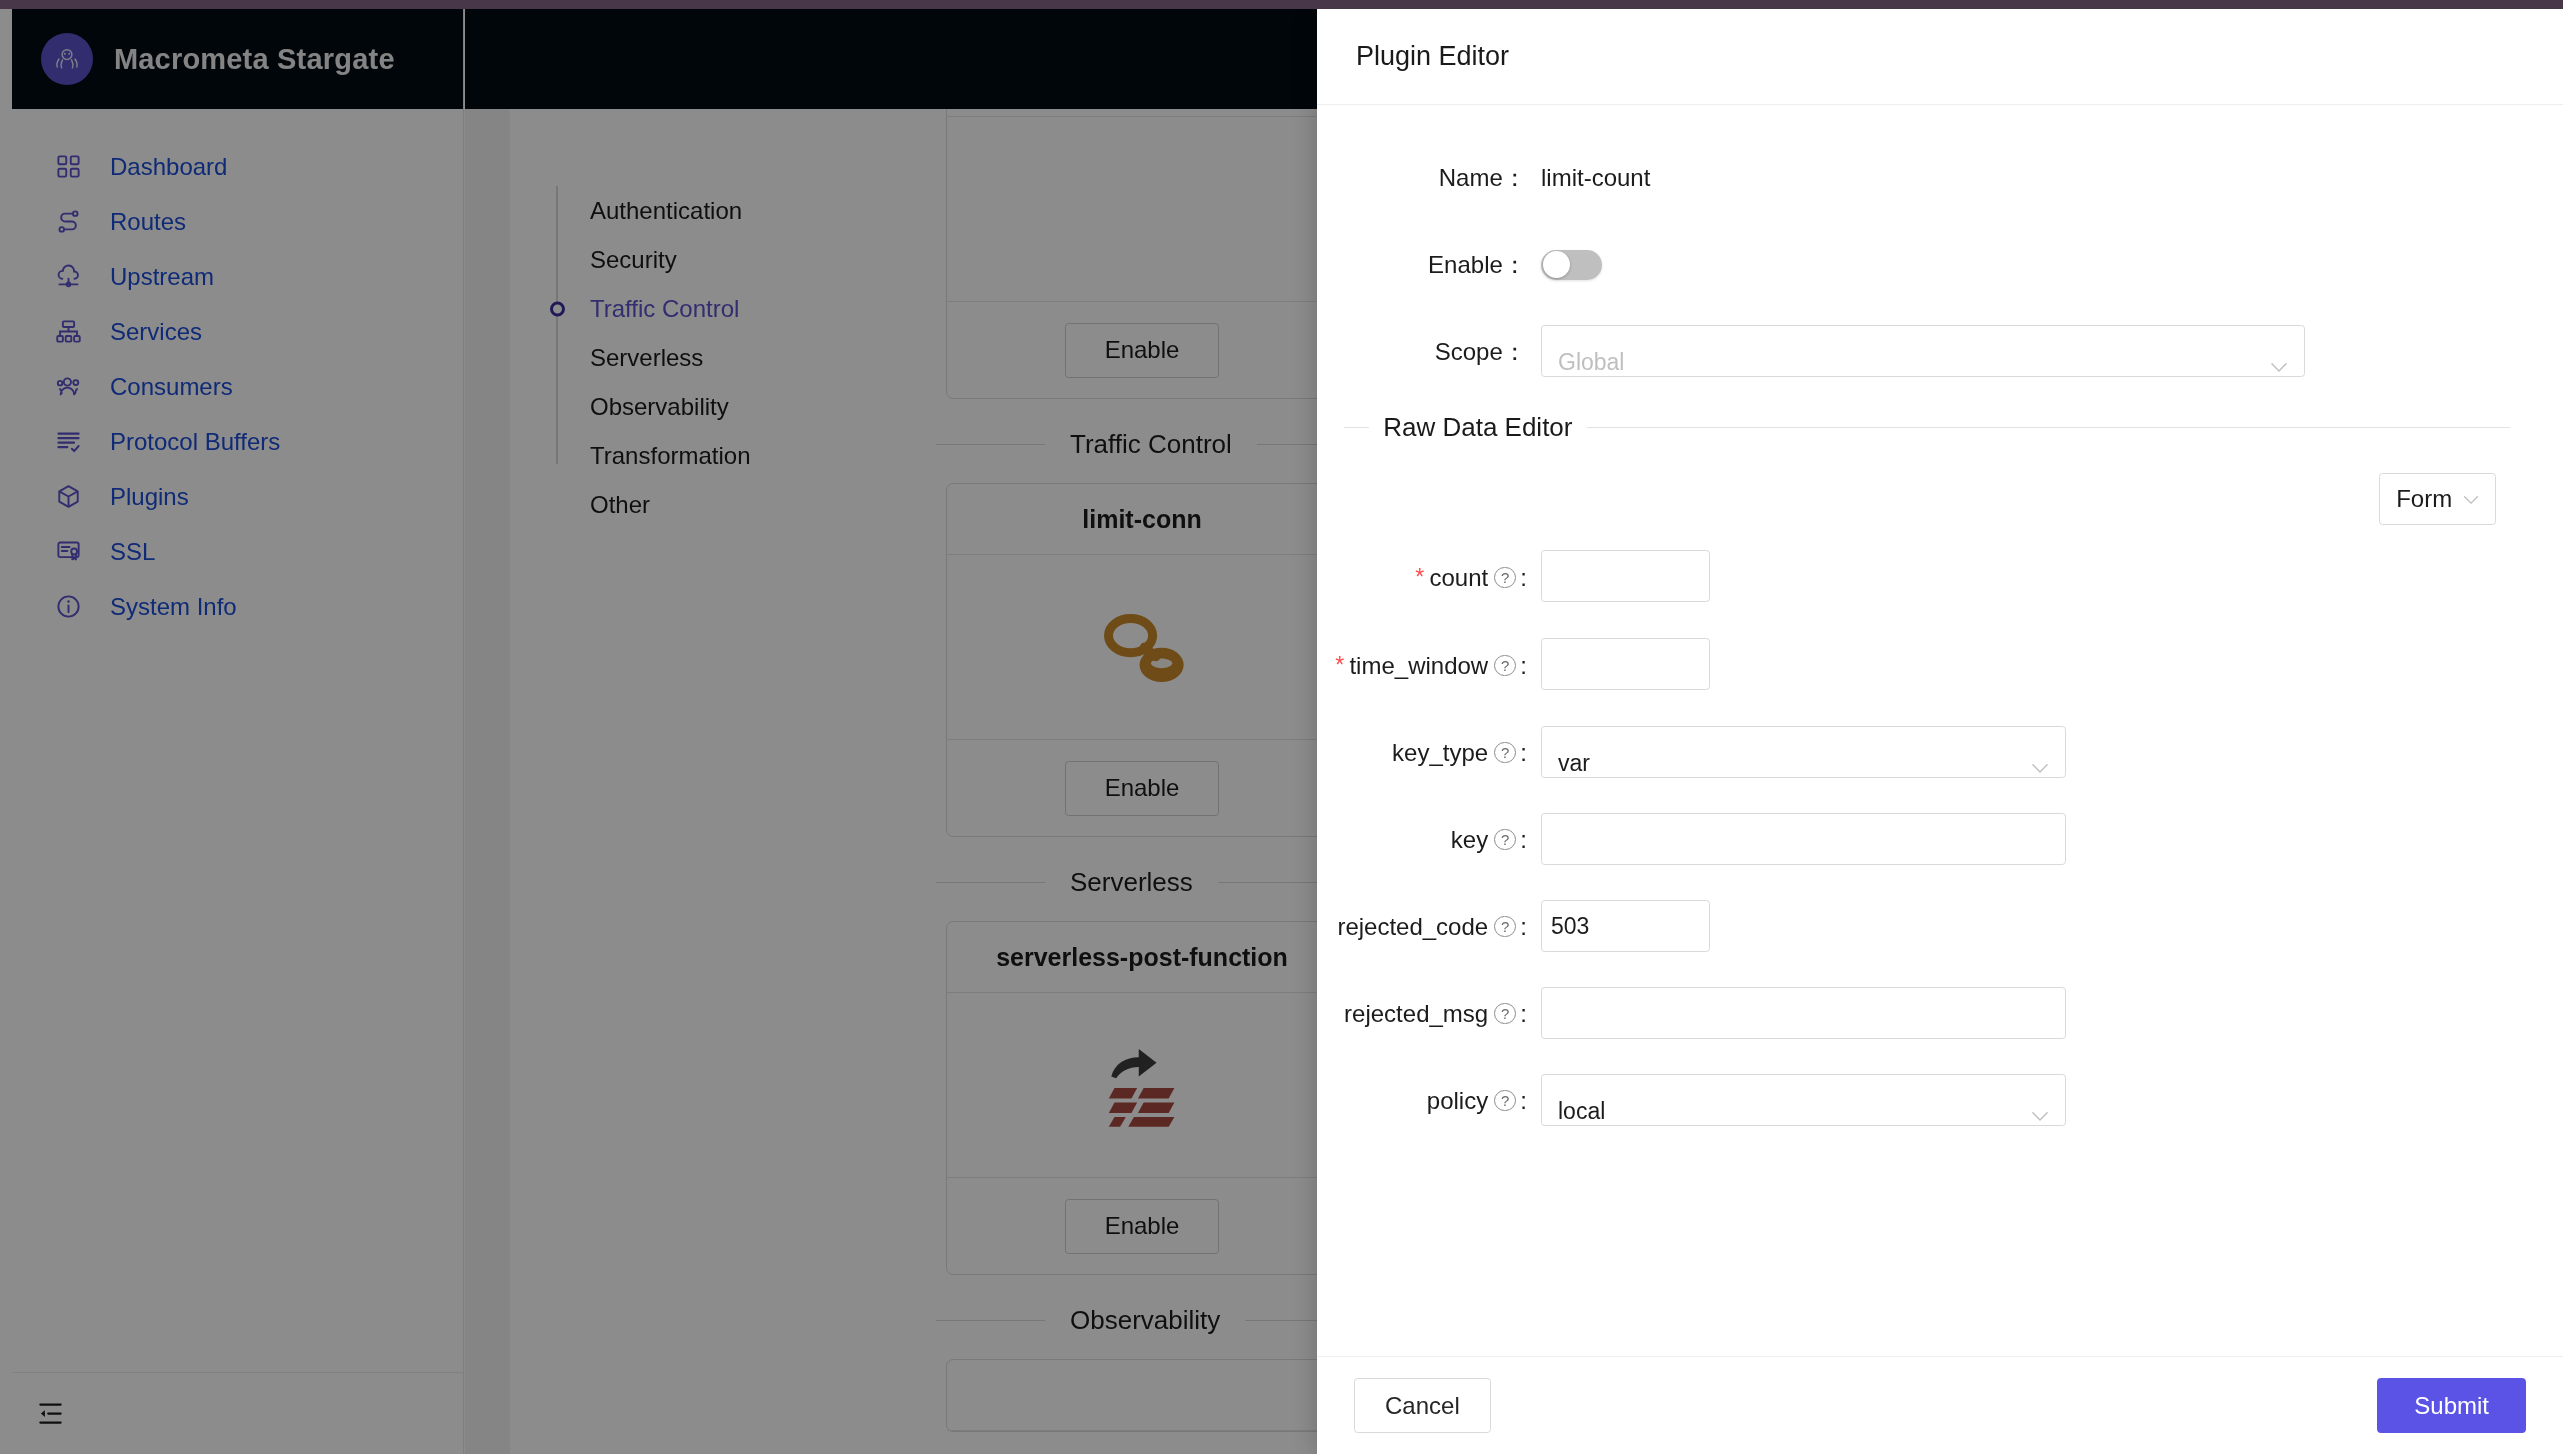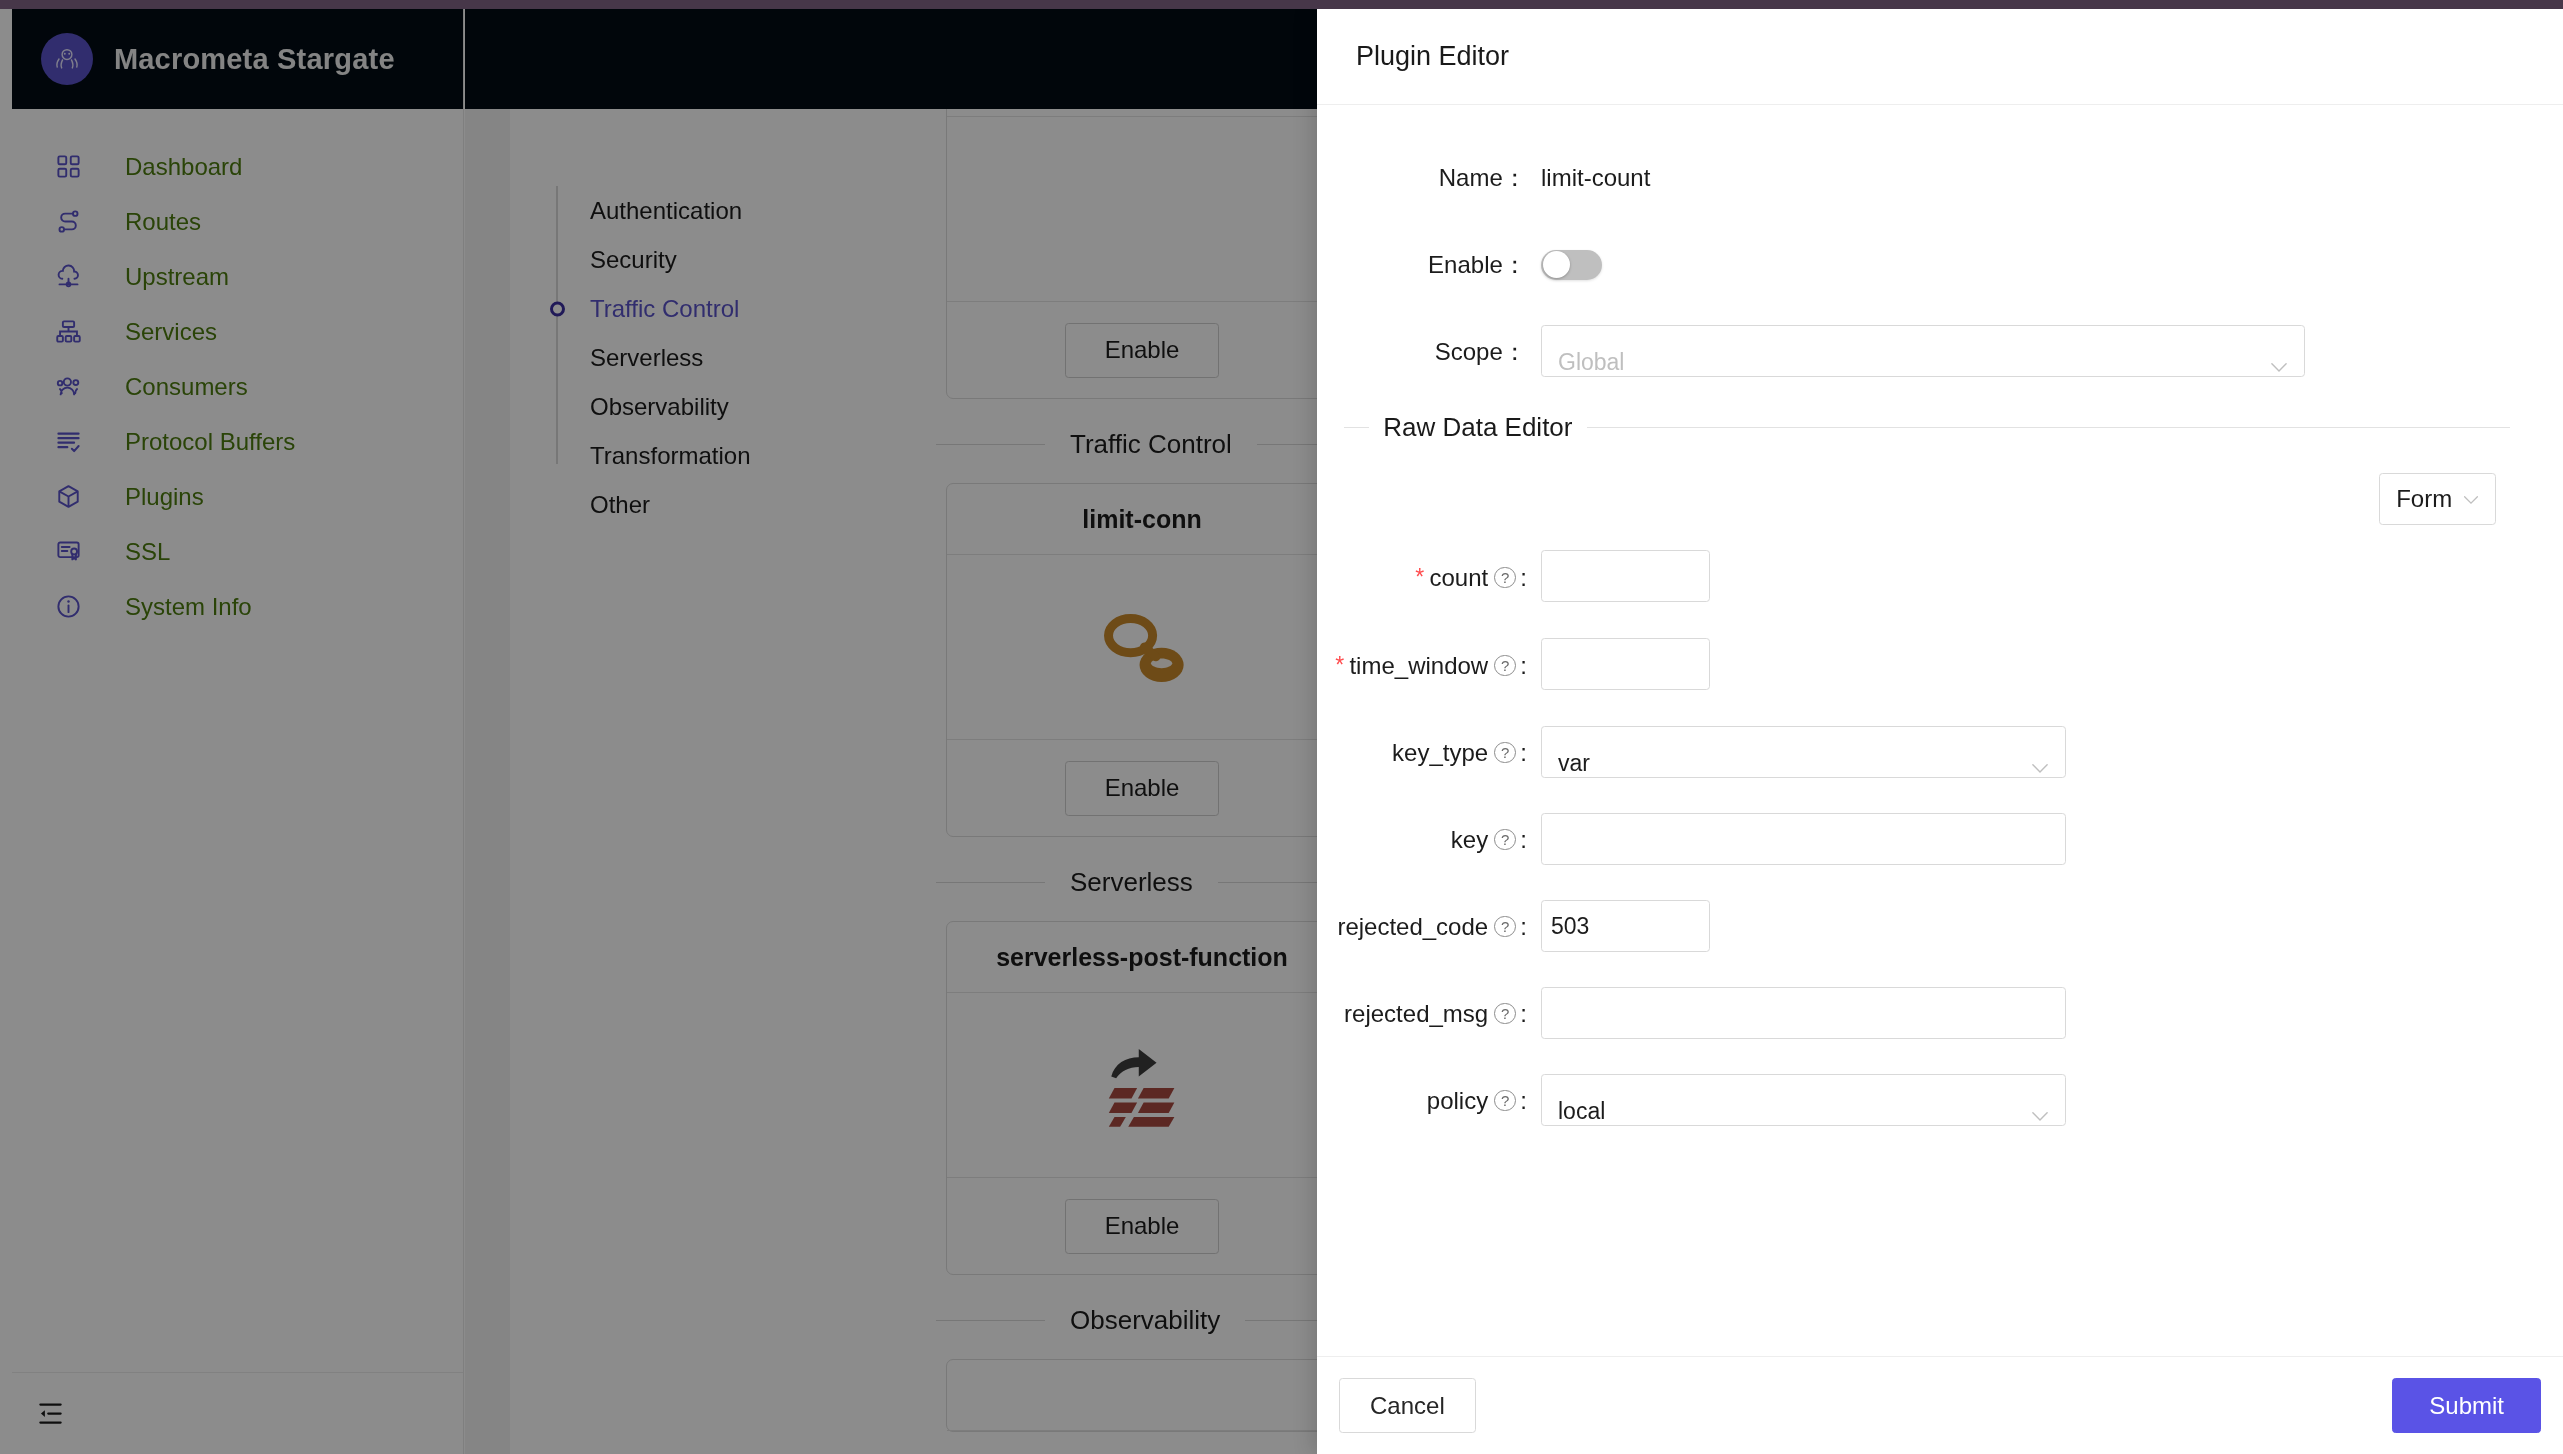--- a/index.html
+++ b/index.html
@@ -61,23 +61,23 @@
     cursor: pointer;
   }
   .nav-ico {
     width: 30px; height: 30px;
     display: flex; align-items: center; justify-content: center;
     flex: none;
     color: #5a53c9;
   }
   .nav-ico svg { display: block; }
   .nav-label {
-    margin-left: 42px;
+    margin-left: 27px;
     font-size: 24px;
-    color: #4d7c0f;
+    color: #1d4ed8;
     white-space: nowrap;
   }
   .sidebar-footer {
     position: absolute; left: 0; bottom: 0;
     width: 100%; height: 82px;
     border-top: 0.9px solid #ececec;
     display: flex; align-items: center;
     padding-left: 25px;
   }
   .collapse-ico { color:#1c1c1c; display:flex; cursor:pointer; }
@@ -234,21 +234,21 @@
     flex: 1;
     overflow: hidden;
     padding: 46px 53px 0 18px;
     position: relative;
   }
   .drawer-foot {
     height: 98px;
     border-top: 0.9px solid #eeeeee;
     display: flex; align-items: center;
     justify-content: space-between;
-    padding: 0 22px;
+    padding: 0 37px;
     flex: none;
   }
   .btn {
     font-family: inherit;
     font-size: 24px;
     border-radius: 3.6px;
     cursor: pointer;
     padding: 12.5px 30px;
   }
   .btn-cancel {

